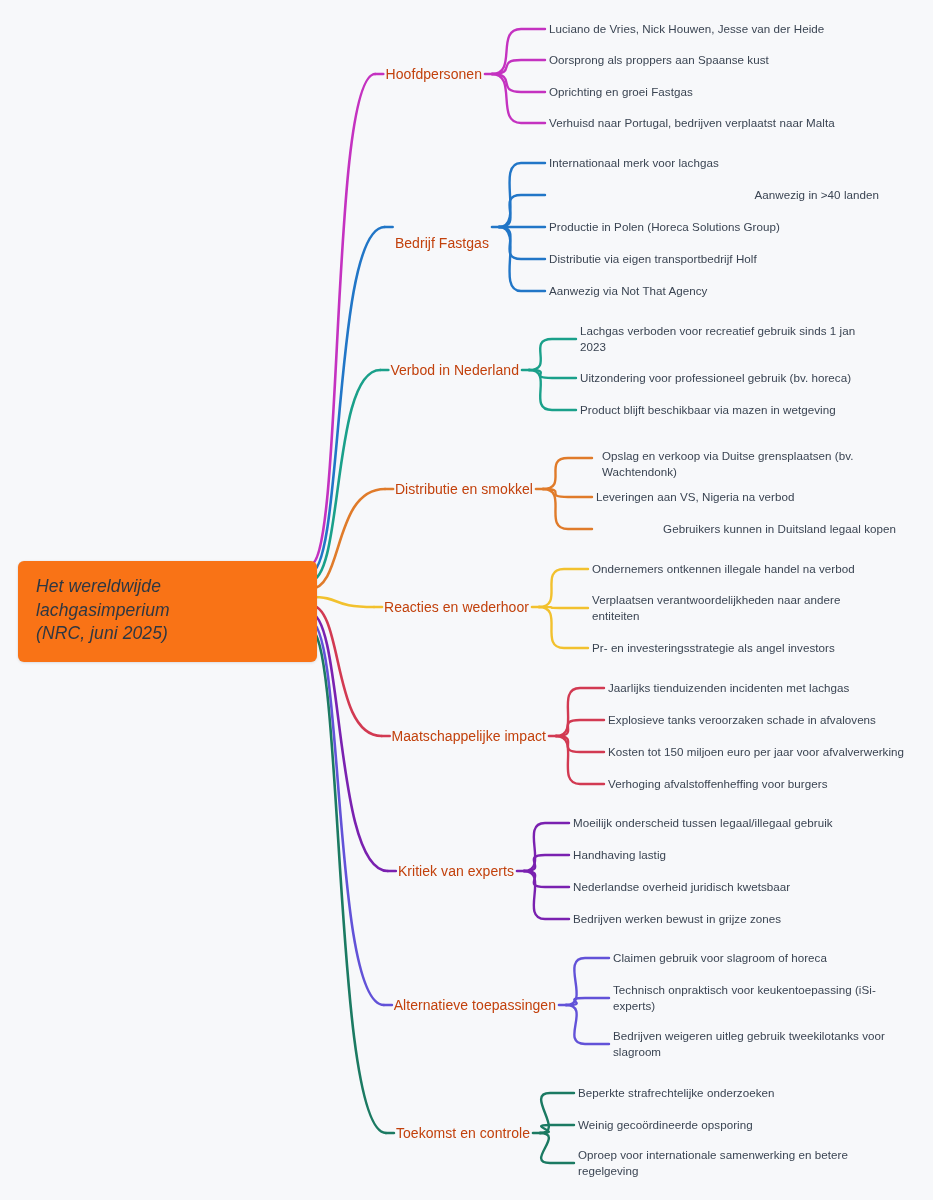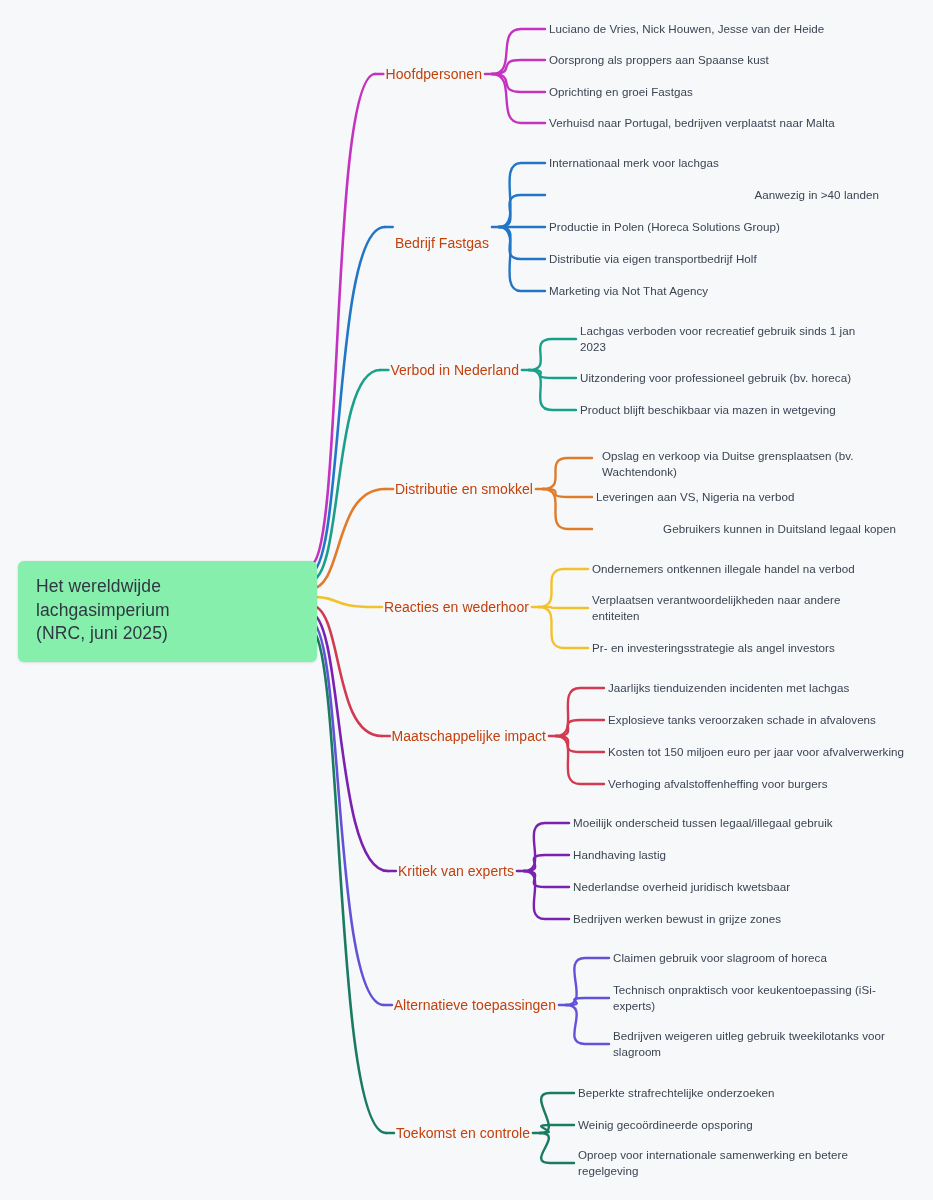--- a/index.html
+++ b/index.html
@@ -11,25 +11,26 @@
     position:relative;
   }
   #mindmap{position:absolute;left:0;top:0;width:933px;height:1200px;}
   .canvas{position:absolute;left:0;top:0;width:933px;height:1200px;}
 
   svg.links{position:absolute;left:0;top:0;width:933px;height:1200px;pointer-events:none;}
   svg.links path{fill:none;stroke-linecap:round;stroke-linejoin:round;}
 
   .root-node{
     position:absolute;
-    background:#86efac;
+    background:#f97316;
     border-radius:6px;
     box-shadow:0 1px 3px rgba(20,30,50,.10), 0 0 0 .5px rgba(20,30,50,.045);
     padding:14px 18px 16px 18px;
     box-sizing:border-box;
+    font-style:italic;
   }
   .root-text{
     font-size:17.5px;
     line-height:1.35;
     color:#2f3742;
     white-space:pre-line;
     letter-spacing:.1px;
   }
 
   .branch-label{
@@ -127,21 +128,21 @@
       <div class="branch-label left" style="left: 482px; top: 74px;">Hoofdpersonen</div>
       <div class="leaf-label" style="left: 549px; top: 29px; width: 330px;">Luciano de Vries, Nick Houwen, Jesse van der Heide</div>
       <div class="leaf-label" style="left: 549px; top: 60px; width: 330px;">Oorsprong als proppers aan Spaanse kust</div>
       <div class="leaf-label" style="left: 549px; top: 92px; width: 330px;">Oprichting en groei Fastgas</div>
       <div class="leaf-label" style="left: 549px; top: 123px; width: 340px;">Verhuisd naar Portugal, bedrijven verplaatst naar Malta</div>
       <div class="branch-label left" style="left: 489px; top: 227px; margin-top: 16px;">Bedrijf Fastgas</div>
       <div class="leaf-label" style="left: 549px; top: 163px; width: 330px;">Internationaal merk voor lachgas</div>
       <div class="leaf-label" style="left: 549px; top: 195px; width: 330px; text-align: right;">Aanwezig in &gt;40 landen</div>
       <div class="leaf-label" style="left: 549px; top: 227px; width: 330px;">Productie in Polen (Horeca Solutions Group)</div>
       <div class="leaf-label" style="left: 549px; top: 259px; width: 330px;">Distributie via eigen transportbedrijf Holf</div>
-      <div class="leaf-label" style="left: 549px; top: 291px; width: 330px;">Marketing via Not That Agency</div>
+      <div class="leaf-label" style="left: 549px; top: 291px; width: 330px;">Aanwezig via Not That Agency</div>
       <div class="branch-label left" style="left: 519px; top: 370px;">Verbod in Nederland</div>
       <div class="leaf-label" style="left: 580px; top: 339px; width: 285px;">Lachgas verboden voor recreatief gebruik sinds 1 jan 2023</div>
       <div class="leaf-label" style="left: 580px; top: 378px; width: 300px;">Uitzondering voor professioneel gebruik (bv. horeca)</div>
       <div class="leaf-label" style="left: 580px; top: 410px; width: 300px;">Product blijft beschikbaar via mazen in wetgeving</div>
       <div class="branch-label left" style="left: 533px; top: 489px;">Distributie en smokkel</div>
       <div class="leaf-label" style="left: 596px; top: 464px; width: 265px; margin-left: 6px;">Opslag en verkoop via Duitse grensplaatsen (bv. Wachtendonk)</div>
       <div class="leaf-label" style="left: 596px; top: 497px; width: 300px;">Leveringen aan VS, Nigeria na verbod</div>
       <div class="leaf-label" style="left: 596px; top: 529px; width: 300px; text-align: right;">Gebruikers kunnen in Duitsland legaal kopen</div>
       <div class="branch-label left" style="left: 529px; top: 607px;">Reacties en wederhoor</div>
       <div class="leaf-label" style="left: 592px; top: 569px; width: 300px;">Ondernemers ontkennen illegale handel na verbod</div>

